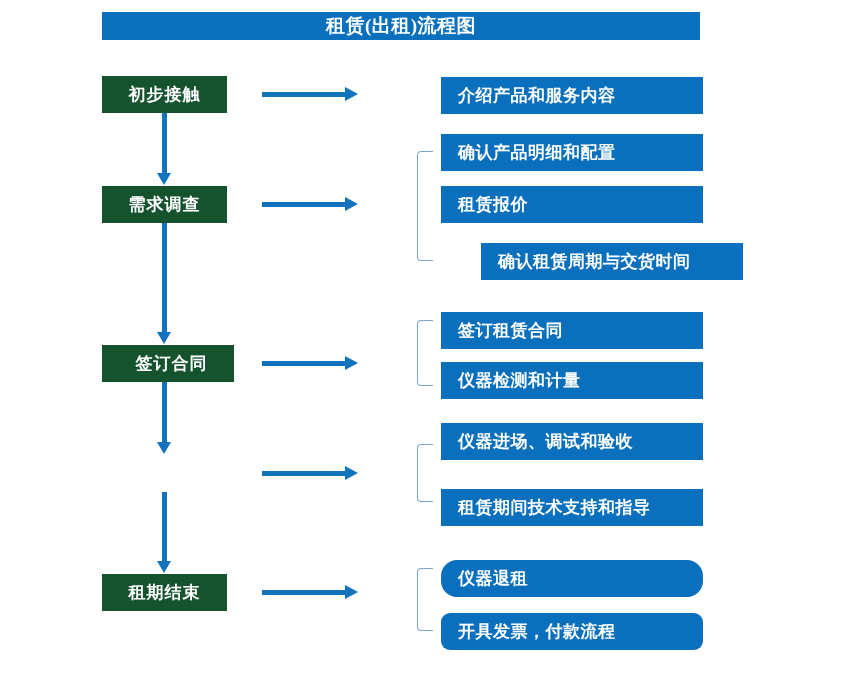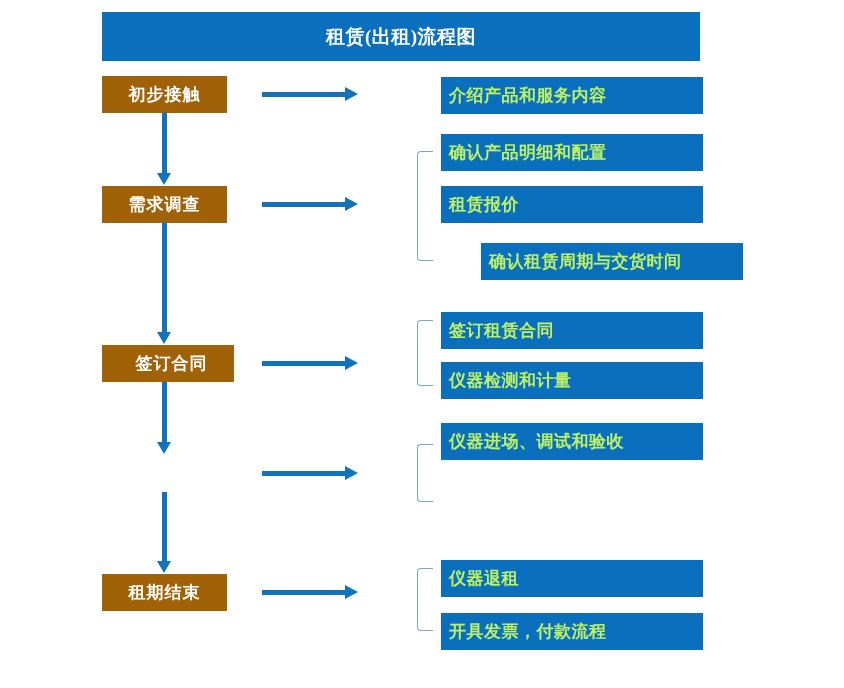--- a/index.html
+++ b/index.html
@@ -21,60 +21,60 @@
     width: 844px;
     height: 688px;
   }
 
   
   .title-bar {
     position: absolute;
     left: 102px;
     top: 12px;
     width: 598px;
-    height: 49px;
+    height: 28px;
     background: #0a70bd;
     color: #ffffff;
     font-size: 19px;
     font-weight: bold;
     display: flex;
     align-items: center;
     justify-content: center;
     letter-spacing: 0.5px;
   }
 
   
   .stage-box {
     position: absolute;
     left: 102px;
     width: 125px;
     height: 37px;
-    background: #a16207;
+    background: #14532d;
     color: #ffffff;
     font-size: 17px;
     font-weight: bold;
     display: flex;
     align-items: center;
     justify-content: center;
     letter-spacing: 1px;
   }
 
   
   .detail-box {
     position: absolute;
     left: 441px;
     width: 262px;
     height: 37px;
     background: #0a70bd;
-    color: #bef264;
+    color: #ffffff;
     font-size: 17px;
     font-weight: bold;
     display: flex;
     align-items: center;
-    padding-left: 8px;
+    padding-left: 17px;
     box-sizing: border-box;
     letter-spacing: 0.5px;
   }
 
   
   .h-arrow {
     position: absolute;
     left: 262px;
     width: 96px;
     height: 14px;
@@ -190,16 +190,17 @@
   <div class="bracket" style="top:444px; height:58px;"></div>
   <div class="bracket" style="top:568px; height:63px;"></div>
 
   <div class="detail-box" style="top:77px;">介绍产品和服务内容</div>
   <div class="detail-box" style="top:134px;">确认产品明细和配置</div>
   <div class="detail-box" style="top:186px;">租赁报价</div>
   <div class="detail-box" style="top:243px;margin-left:40px;">确认租赁周期与交货时间</div>
   <div class="detail-box" style="top:312px;text-align:center;">签订租赁合同</div>
   <div class="detail-box" style="top:362px;">仪器检测和计量</div>
   <div class="detail-box" style="top:423px;">仪器进场、调试和验收</div>
-  <div class="detail-box" style="top:560px;">仪器退租</div>
-  <div class="detail-box" style="top:613px;">开具发票，付款流程</div>
+  <div class="detail-box" style="top:489px;">租赁期间技术支持和指导</div>
+  <div class="detail-box" style="top:560px;border-radius:16px;">仪器退租</div>
+  <div class="detail-box" style="top:613px;border-radius:9px;">开具发票，付款流程</div>
 
 </div>
 
 </body></html>

